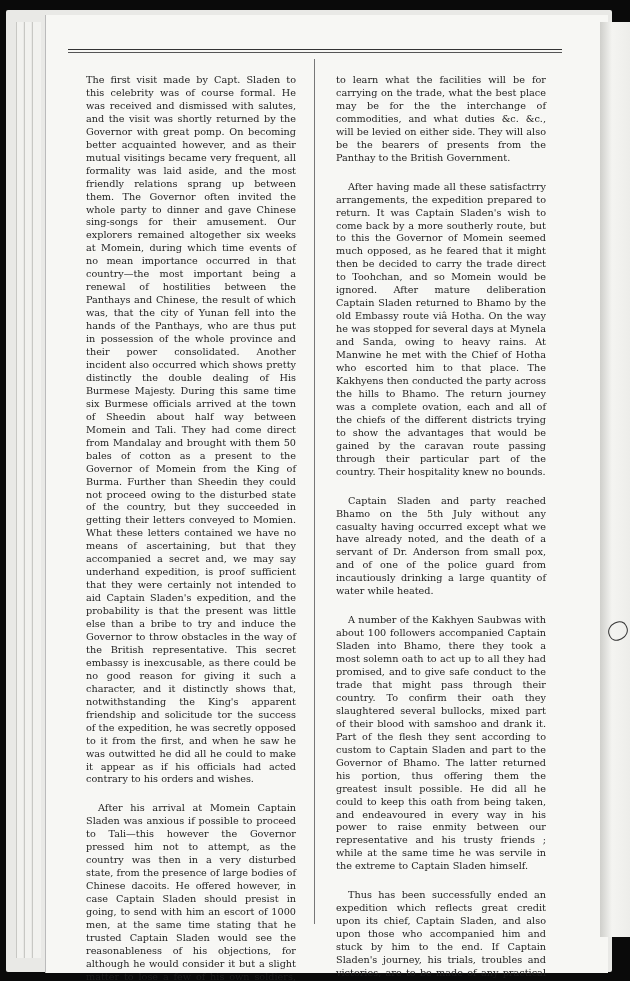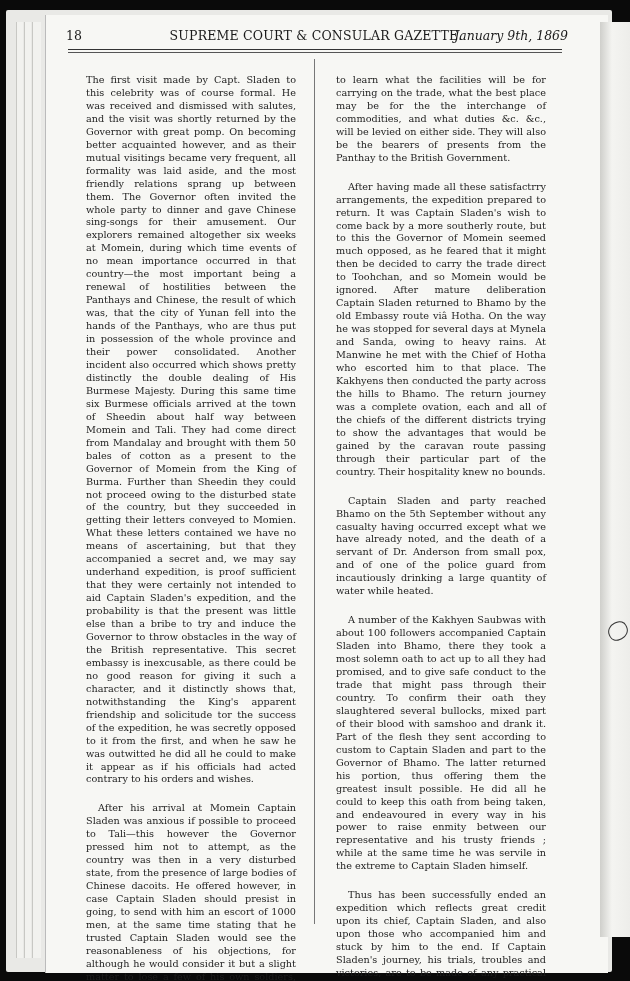--- a/index.html
+++ b/index.html
@@ -46,40 +46,35 @@
 </style>
 </head>
 <body>
 
 <div class="page-stack">
   <div class="page-edge" style="left:10px;width:6px;"></div>
   <div class="page-edge" style="left:18px;width:6px;"></div>
   <div class="page-edge" style="left:26px;width:8px;"></div>
 
   <div class="page">
-    <div class="header">
-      <span class="pg-num">18</span>
-      <span class="pg-title">SUPREME COURT &amp; CONSULAR GAZETTE.</span>
-      <span class="pg-date">January 9th, 1869</span>
-    </div>
     <div class="rule1"></div>
     <div class="rule2"></div>
 
     <div class="col col-left">
       <p class="cont">The first visit made by Capt. Sladen to this celebrity was of course formal. He was received and dismissed with salutes, and the visit was shortly returned by the Governor with great pomp. On becoming better acquainted however, and as their mutual visitings became very frequent, all formality was laid aside, and the most friendly relations sprang up between them. The Governor often invited the whole party to dinner and gave Chinese sing-songs for their amusement. Our explorers remained altogether six weeks at Momein, during which time events of no mean importance occurred in that country—the most important being a renewal of hostilities between the Panthays and Chinese, the result of which was, that the city of Yunan fell into the hands of the Panthays, who are thus put in possession of the whole province and their power consolidated. Another incident also occurred which shows pretty distinctly the double dealing of His Burmese Majesty. During this same time six Burmese officials arrived at the town of Sheedin about half way between Momein and Tali. They had come direct from Mandalay and brought with them 50 bales of cotton as a present to the Governor of Momein from the King of Burma. Further than Sheedin they could not proceed owing to the disturbed state of the country, but they succeeded in getting their letters conveyed to Momien. What these letters contained we have no means of ascertaining, but that they accompanied a secret and, we may say underhand expedition, is proof sufficient that they were certainly not intended to aid Captain Sladen's expedition, and the probability is that the present was little else than a bribe to try and induce the Governor to throw obstacles in the way of the British representative. This secret embassy is inexcusable, as there could be no good reason for giving it such a character, and it distinctly shows that, notwithstanding the King's apparent friendship and solicitude tor the success of the expedition, he was secretly opposed to it from the first, and when he saw he was outwitted he did all he could to make it appear as if his officials had acted contrary to his orders and wishes.</p>
       <p>After his arrival at Momein Captain Sladen was anxious if possible to proceed to Tali—this however the Governor pressed him not to attempt, as the country was then in a very disturbed state, from the presence of large bodies of Chinese dacoits. He offered however, in case Captain Sladen should presist in going, to send with him an escort of 1000 men, at the same time stating that he trusted Captain Sladen would see the reasonableness of his objections, for although he would consider it but a slight matter to lose a few of his own soldiers, he feared complications and troubles of a very serious nature might occur should one of the expedition be killed. Taking this into consideration and also the fact that the purposes of the expedition had already been accomplished, all the arrangements made with the Governor of Momein having been ratified by the Government of Tali, Captain Sladen relinquished his intention, and so made up his mind to return without visiting the Panthay capital. The leaders of the dacoits above mentioned pretend to hold commission from the Imperial Government at Peking, and what gives some semblance of truth to their representations is the fact that they have all along been encouraged by the Chinese Officials in Yunan City. Being now effectually deprived of their aid and countenance, there is little cear but that the Panthay Government will either bring them under subjection or expel them from the fountry.</p>
 
     </div>
 
     <div class="col-divider"></div>
 
     <div class="col col-right">
       <p class="cont">to learn what the facilities will be for carrying on the trade, what the best place may be for the the interchange of commodities, and what duties &amp;c. &amp;c., will be levied on either side. They will also be the bearers of presents from the Panthay to the British Government.</p>
       <p>After having made all these satisfactrry arrangements, the expedition prepared to return. It was Captain Sladen's wish to come back by a more southerly route, but to this the Governor of Momein seemed much opposed, as he feared that it might then be decided to carry the trade direct to Toohchan, and so Momein would be ignored. After mature deliberation Captain Sladen returned to Bhamo by the old Embassy route viâ Hotha. On the way he was stopped for several days at Mynela and Sanda, owing to heavy rains. At Manwine he met with the Chief of Hotha who escorted him to that place. The Kakhyens then conducted the party across the hills to Bhamo. The return journey was a complete ovation, each and all of the chiefs of the different districts trying to show the advantages that would be gained by the caravan route passing through their particular part of the country. Their hospitality knew no bounds.</p>
-      <p>Captain Sladen and party reached Bhamo on the 5th September without any casualty having occurred except what we have already noted, and the death of a servant of Dr. Anderson from small pox, and of one of the police guard from incautiously drinking a large quantity of water while heated.</p>
+      <p>Captain Sladen and party reached Bhamo on the 5th July without any casualty having occurred except what we have already noted, and the death of a servant of Dr. Anderson from small pox, and of one of the police guard from incautiously drinking a large quantity of water while heated.</p>
       <p>A number of the Kakhyen Saubwas with about 100 followers accompanied Captain Sladen into Bhamo, there they took a most solemn oath to act up to all they had promised, and to give safe conduct to the trade that might pass through their country. To confirm their oath they slaughtered several bullocks, mixed part of their blood with samshoo and drank it. Part of the flesh they sent according to custom to Captain Sladen and part to the Governor of Bhamo. The latter returned his portion, thus offering them the greatest insult possible. He did all he could to keep this oath from being taken, and endeavoured in every way in his power to raise enmity between our representative and his trusty friends ; while at the same time he was servile in the extreme to Captain Sladen himself.</p>
       <p>Thus has been successfully ended an expedition which reflects great credit upon its chief, Captain Sladen, and also upon those who accompanied him and stuck by him to the end. If Captain Sladen's journey, his trials, troubles and victories, are to be made of any practical value, it is absolutely necessary that no time should be lost in sending a political agent to Bhamo, the more so as we learn that the route which has thus once more been rendered serviceable for the purposes of trade, is to be reopened by a caravan consisting of 5000 mules, which should arrive at Bhamo in December or at latest in January. The importance of the great work which has thus been accomplished can hardly be over-rated. The extension of our trade with China overland is not of mere local but of national importance. When we look to the present state of our commercial relation with that great country, and also to the relation which other countries are assuming towards her, some of them situated geographically in a far more advantageous position than we ourselves as regards trade by sea ; it behoves our Government to give to the developement of this overland trade all the encouragement and assistance in their power. Those of us who are acquainted with the trade of China can the more easily realize the truth of what we thus assert. France and America are every day taking to themselves more and more of the trade that was once our monopoly, and he must be blind who does not see that, when the Great Pacific Railway is completed between New York and San Francisco, America instead of England will be the centre of the China trade. Even during the present year several large cargoes of China produce have been carried away to San Francisco by the splendid line of American steamers which now unite that country with Hongkong, China and Japan. If England is to retain the commercial supremacy which she has so long held in the East, no chance like the present of extending that trade can safely be overlooked.</p>
 
     </div>
   </div>
 </div>
 
 <div class="right-tab">
   <div class="thumb-mark"></div>
 </div>

